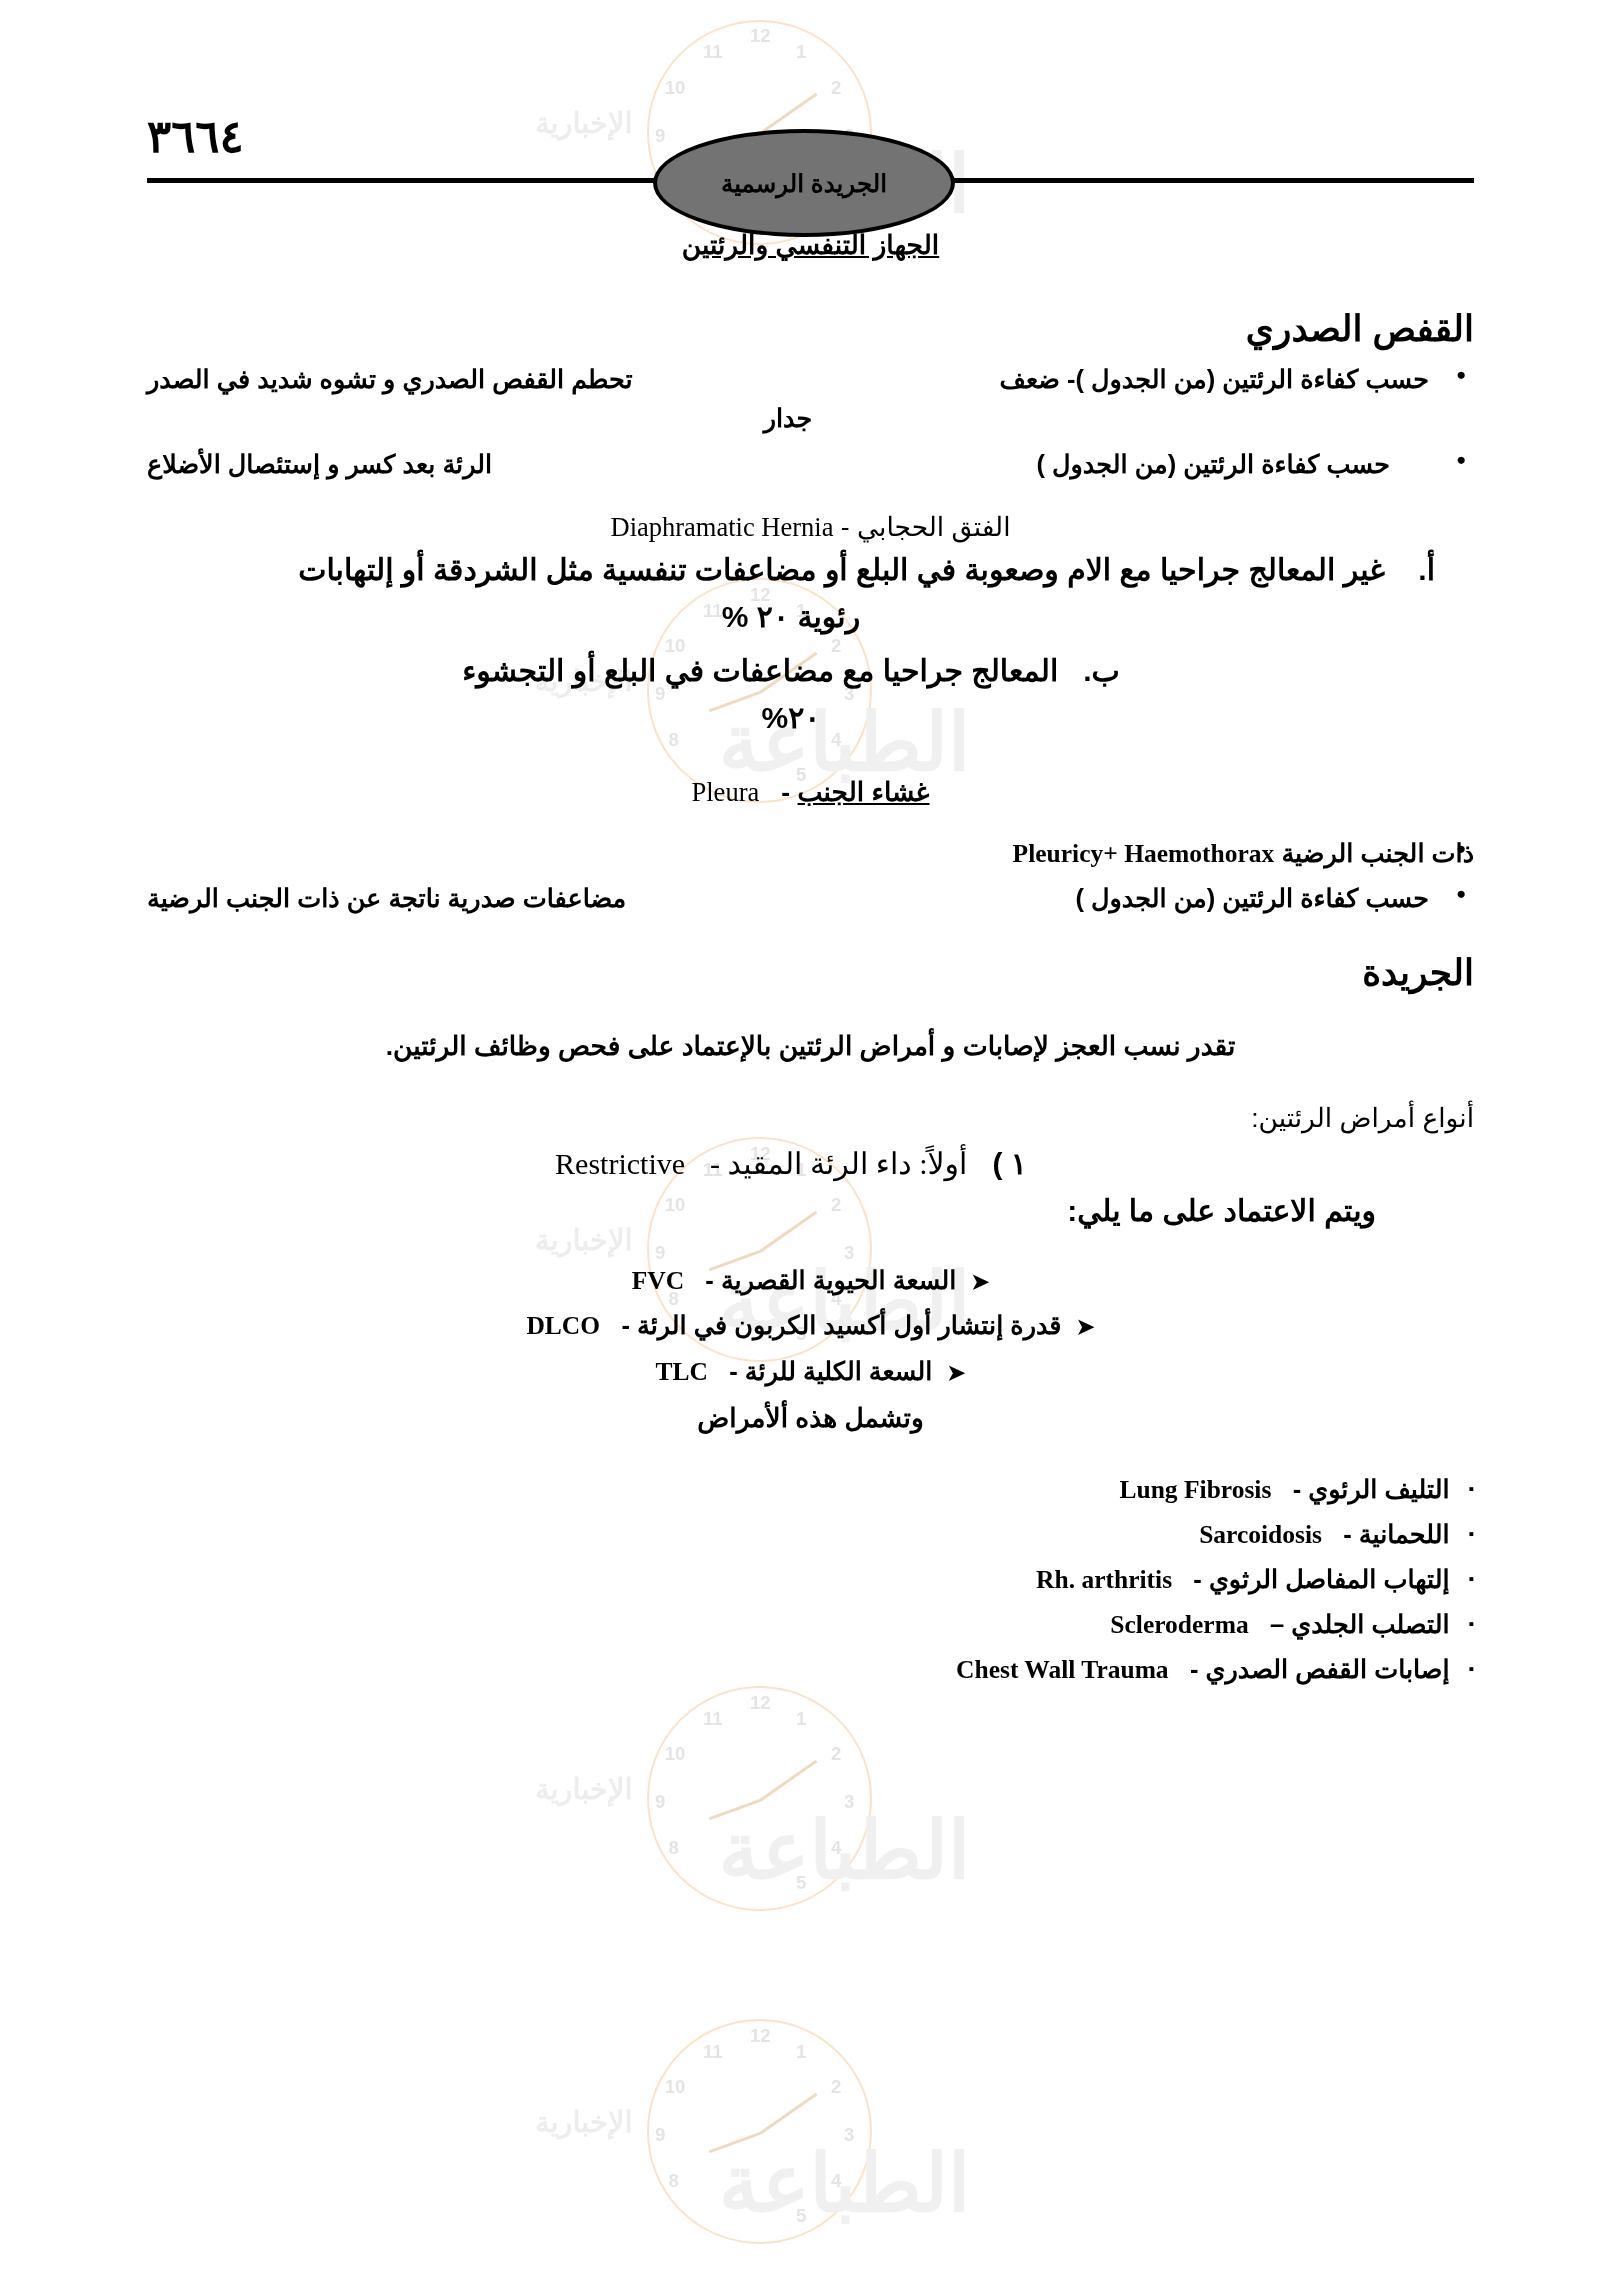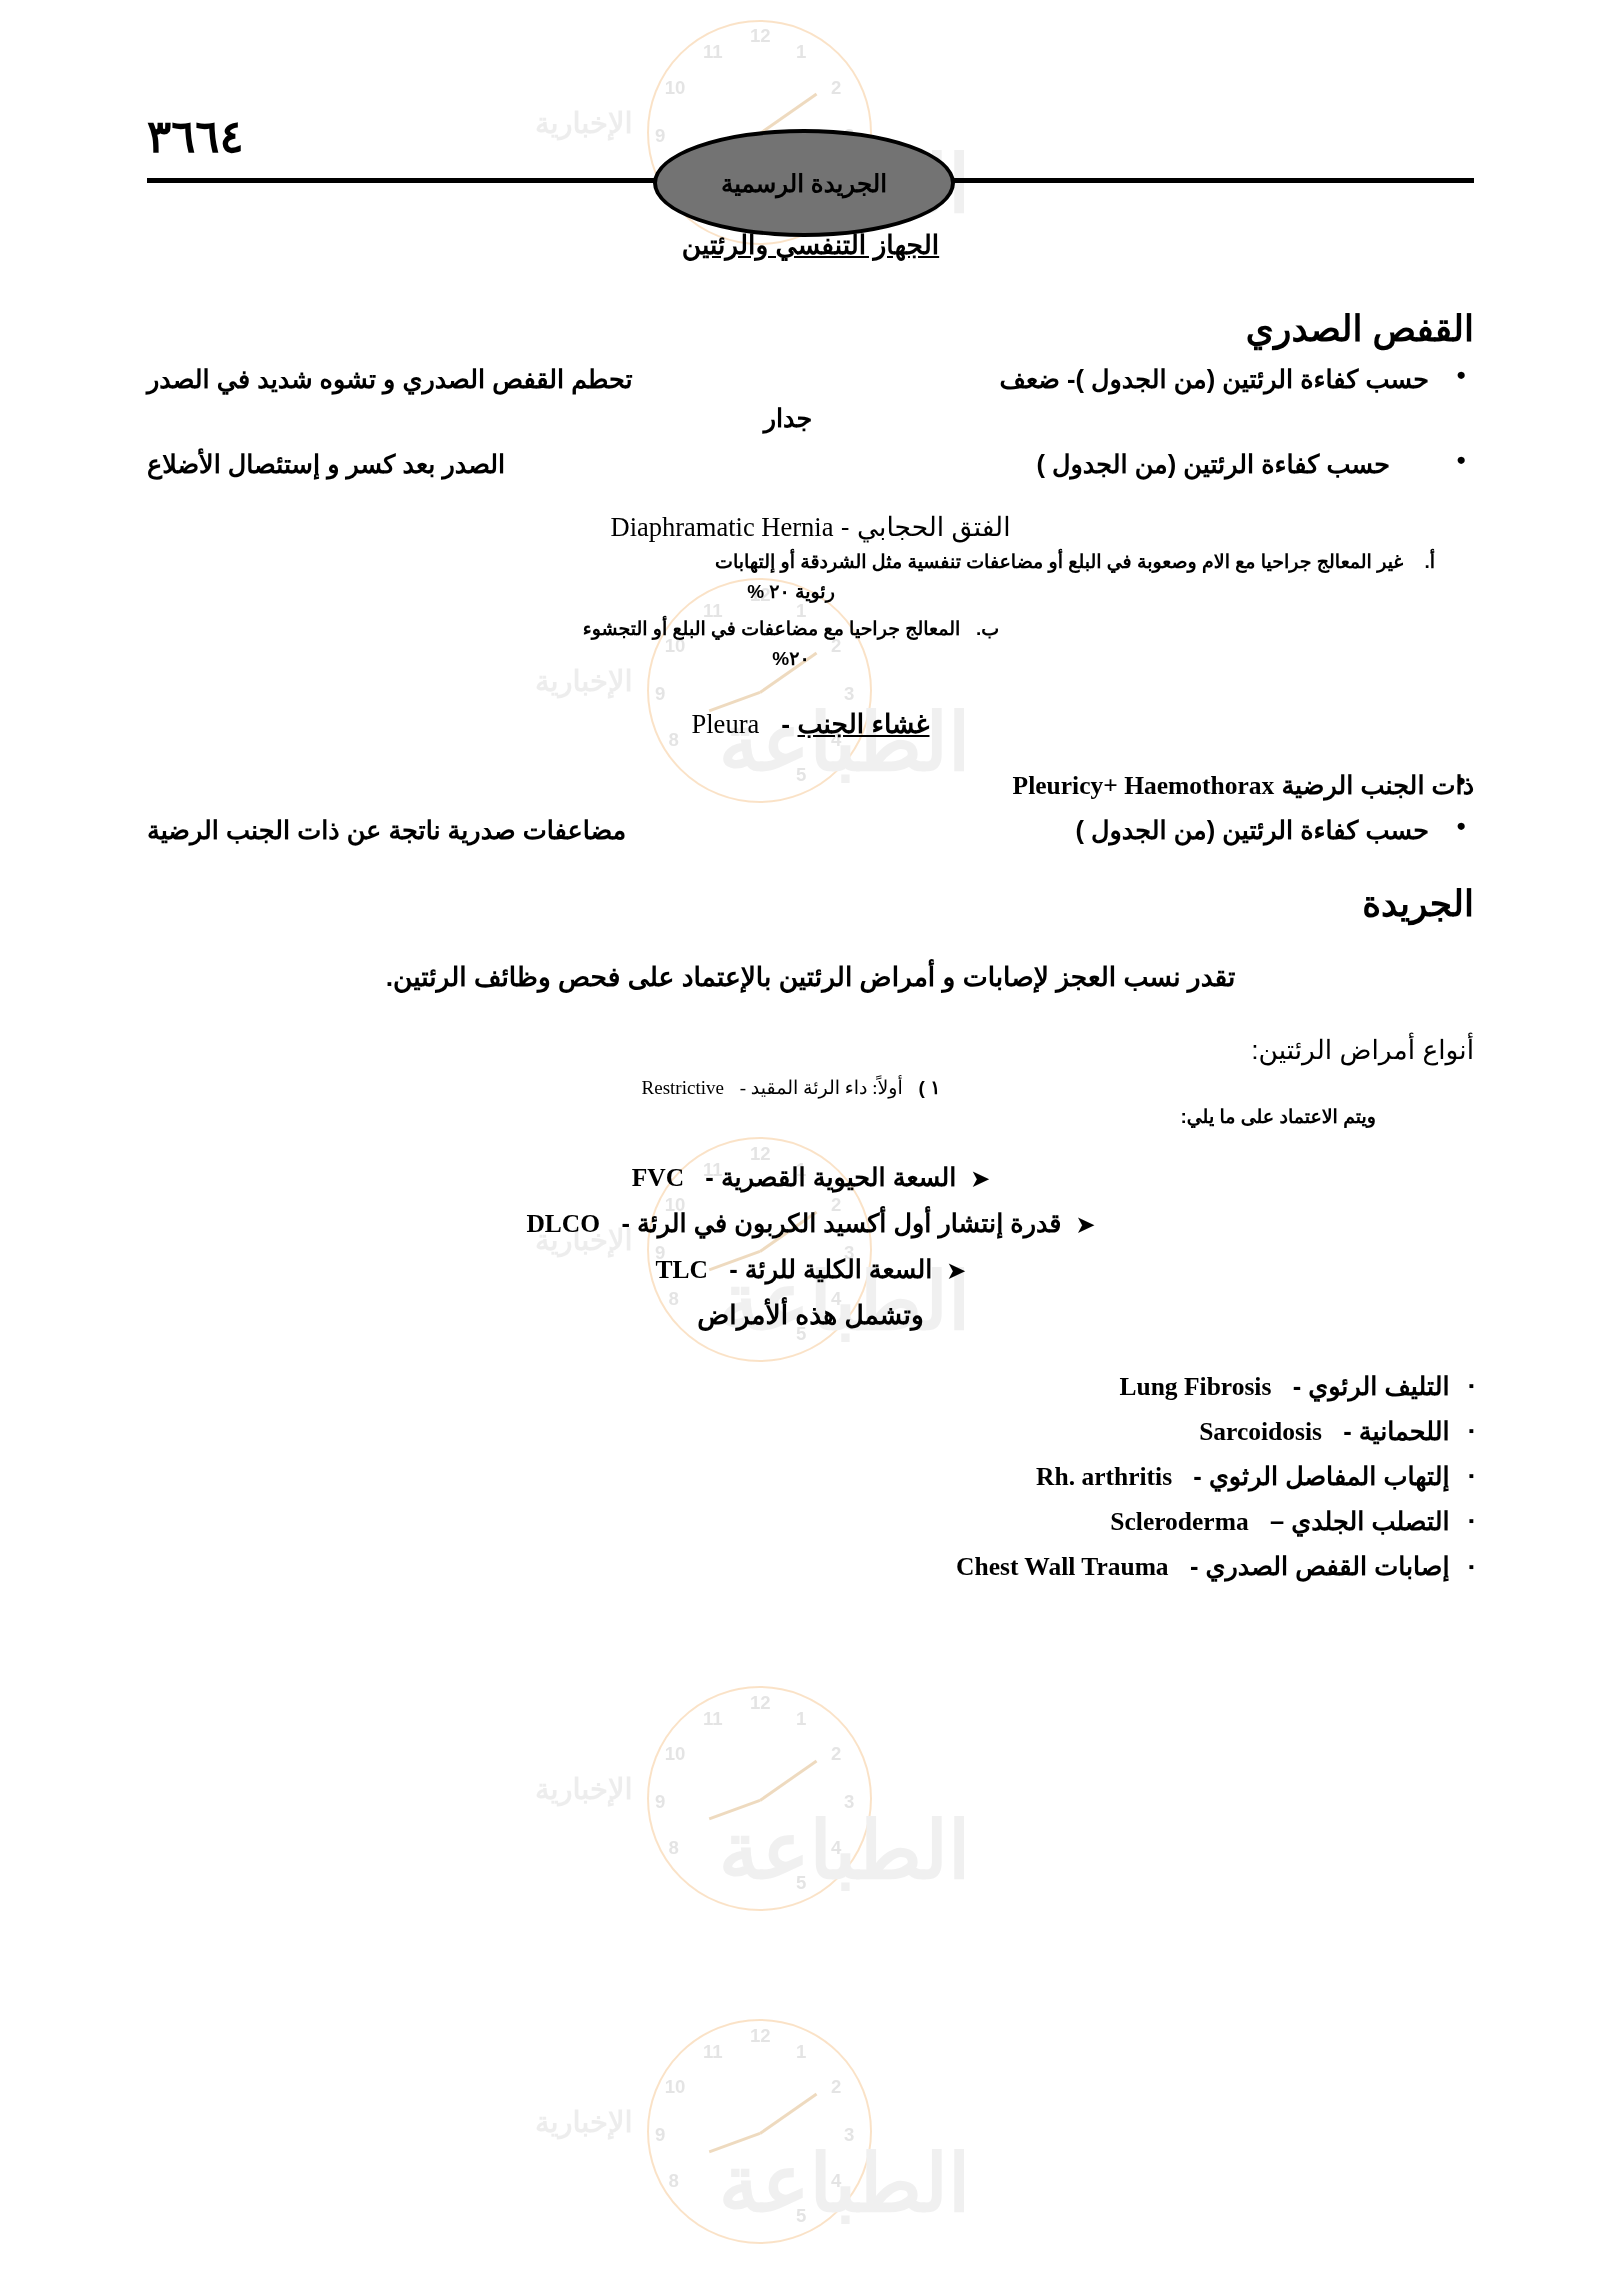--- a/index.html
+++ b/index.html
@@ -203,21 +203,21 @@
   }
   ul.bul li:before {
     content: "●";
     position: absolute;
     right: 7.8px;
     top: 2px;
     font-size: 16.7px;
   }
   .lst-item {
     font-family: "Liberation Sans", sans-serif;
-    font-size: 19px;
+    font-size: 30px;
     font-weight: bold;
     line-height: 1.55;
     text-align: right;
     padding-right: 39px;
     margin-bottom: 7.8px;
   }
   .center-ish {
     text-align: center;
   }
   ul.arrow li {
@@ -374,21 +374,21 @@
     <li>
       <span class="row2" style="display:flex;">
         <span>حسب كفاءة الرئتين (من الجدول )- ضعف</span>
         <span>تحطم القفص الصدري و تشوه شديد في الصدر</span>
       </span>
       <div style="text-align:center;">جدار</div>
     </li>
     <li>
       <span class="row2" style="display:flex; padding-right:39px;">
         <span>حسب كفاءة الرئتين (من الجدول )</span>
-        <span>الصدر بعد كسر و إستئصال الأضلاع</span>
+        <span>الرئة بعد كسر و إستئصال الأضلاع</span>
       </span>
     </li>
   </ul>
 
   <div class="para-reg blk-center" style="font-weight:normal;">
     <span>الفتق الحجابي -</span>
     <span class="ltr en-reg">Diaphramatic Hernia</span>
   </div>
 
   <div class="lst-item">

